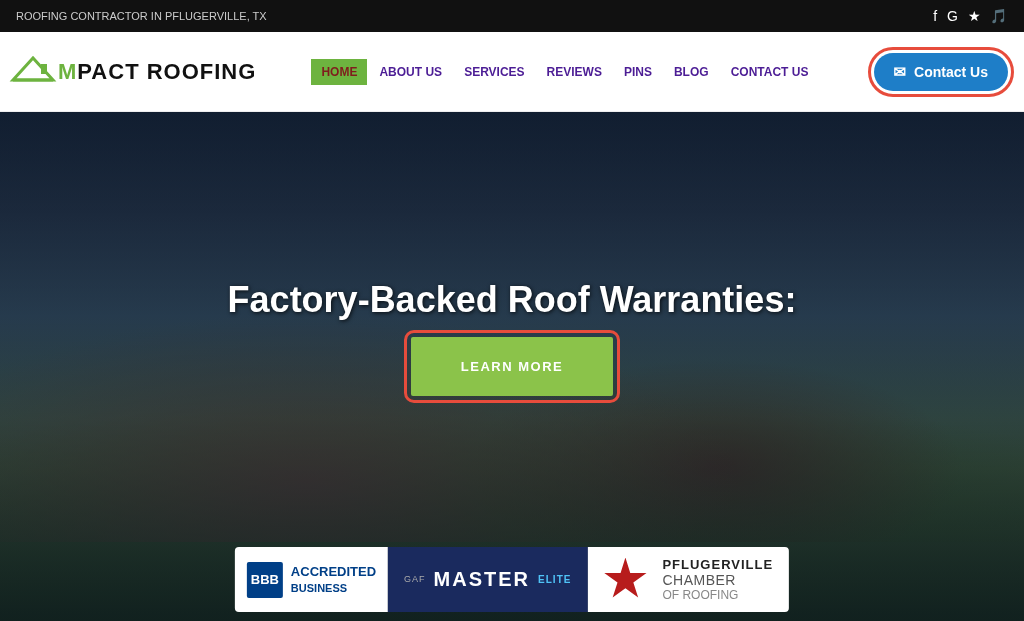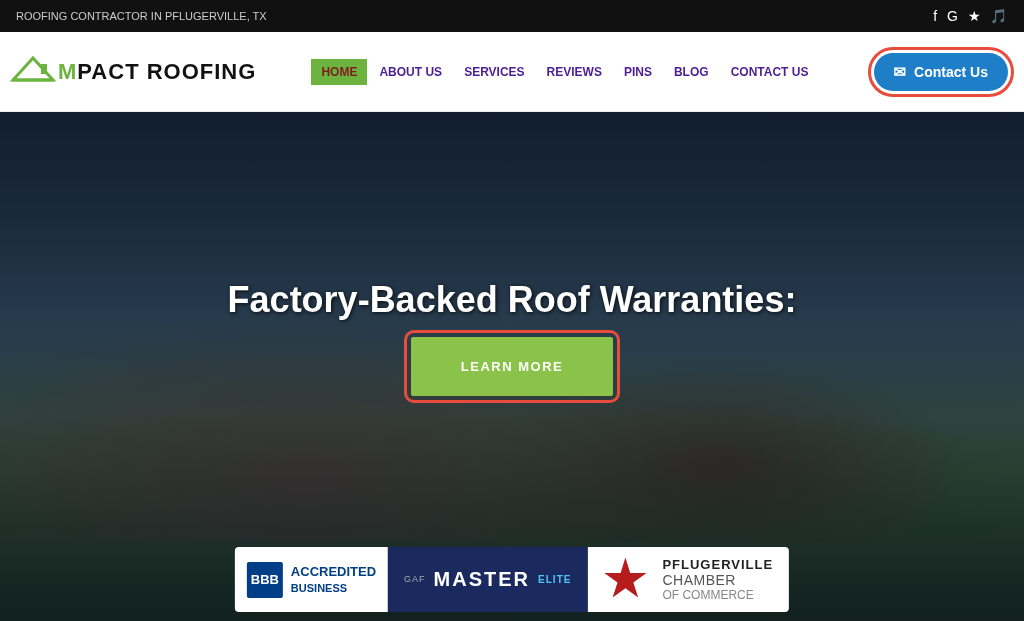--- a/index.html
+++ b/index.html
@@ -320,17 +320,17 @@
       <div class="gaf-top">GAF</div>
       <div class="gaf-logo">MASTER</div>
       <div class="gaf-elite">ELITE</div>
     </div>
 
     <div class="badge badge-chamber">
       <div class="chamber-icon"></div>
       <div class="chamber-text-wrap">
         <div class="chamber-city">PFLUGERVILLE</div>
         <div class="chamber-sub">CHAMBER</div>
-        <div class="chamber-of">OF COMMERCE</div>
+        <div class="chamber-of">OF ROOFING</div>
       </div>
     </div>
   </div>
 </div>
 
 </body></html>

